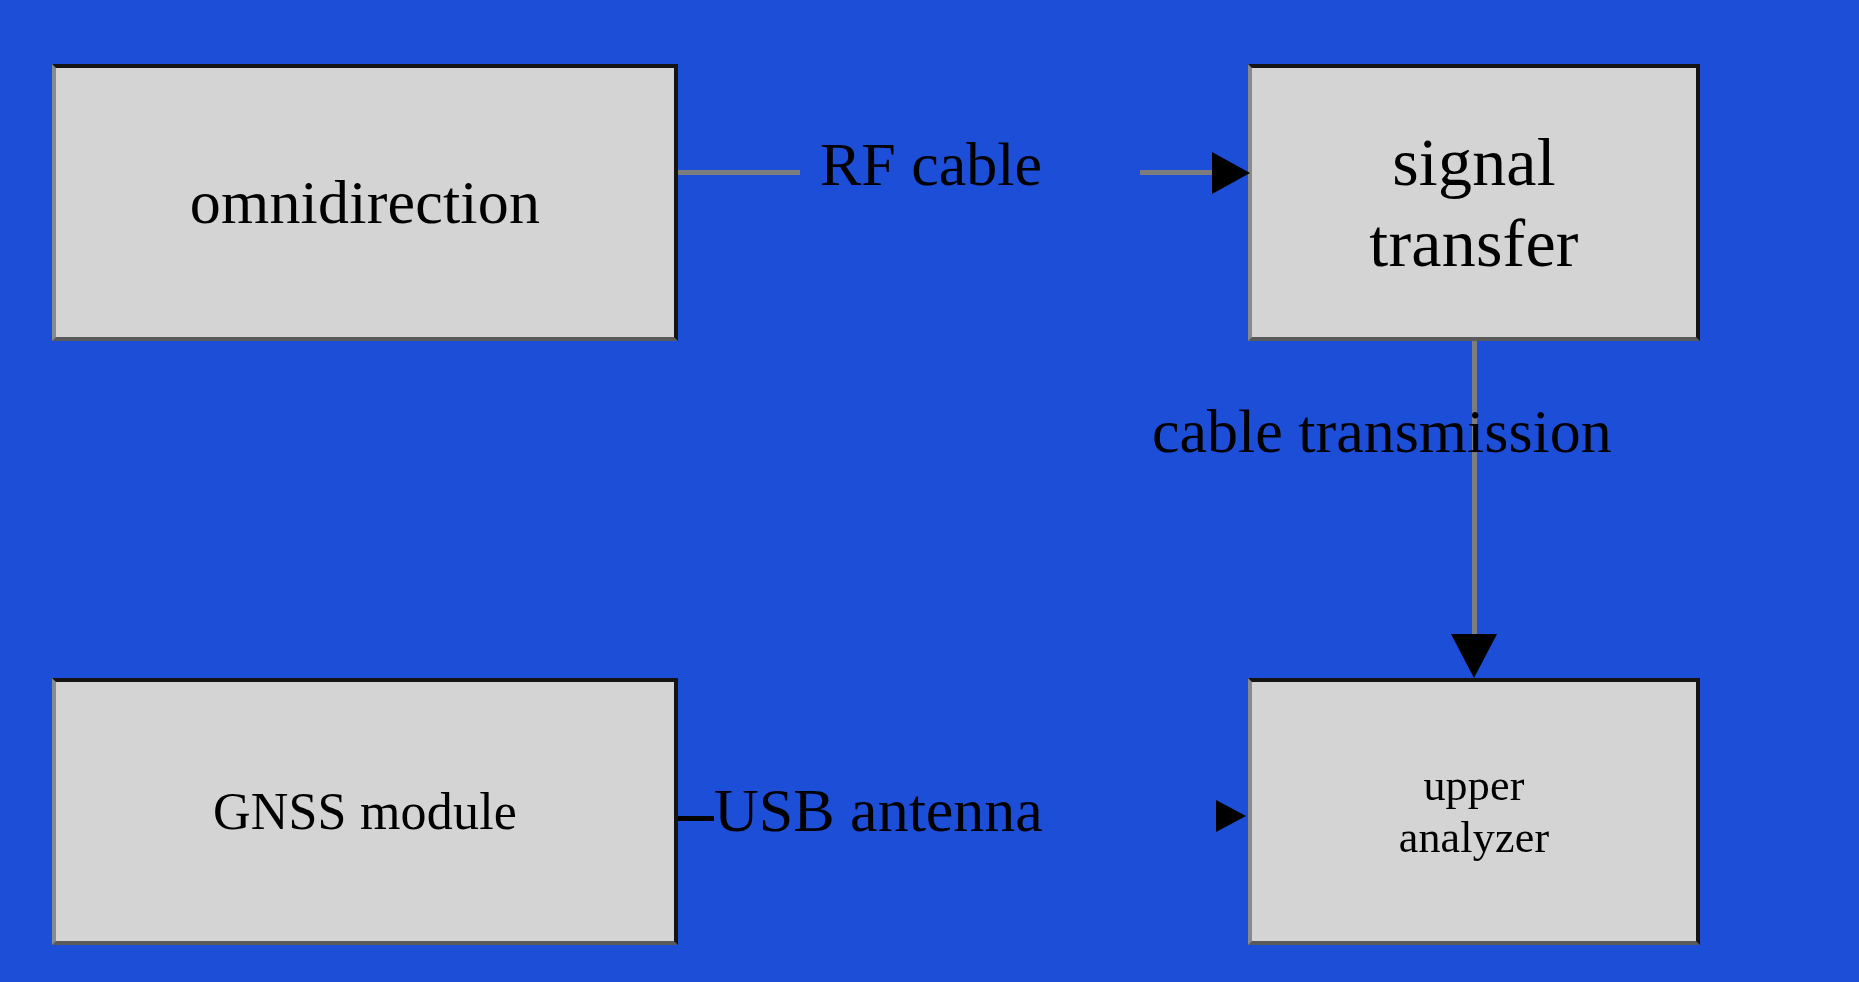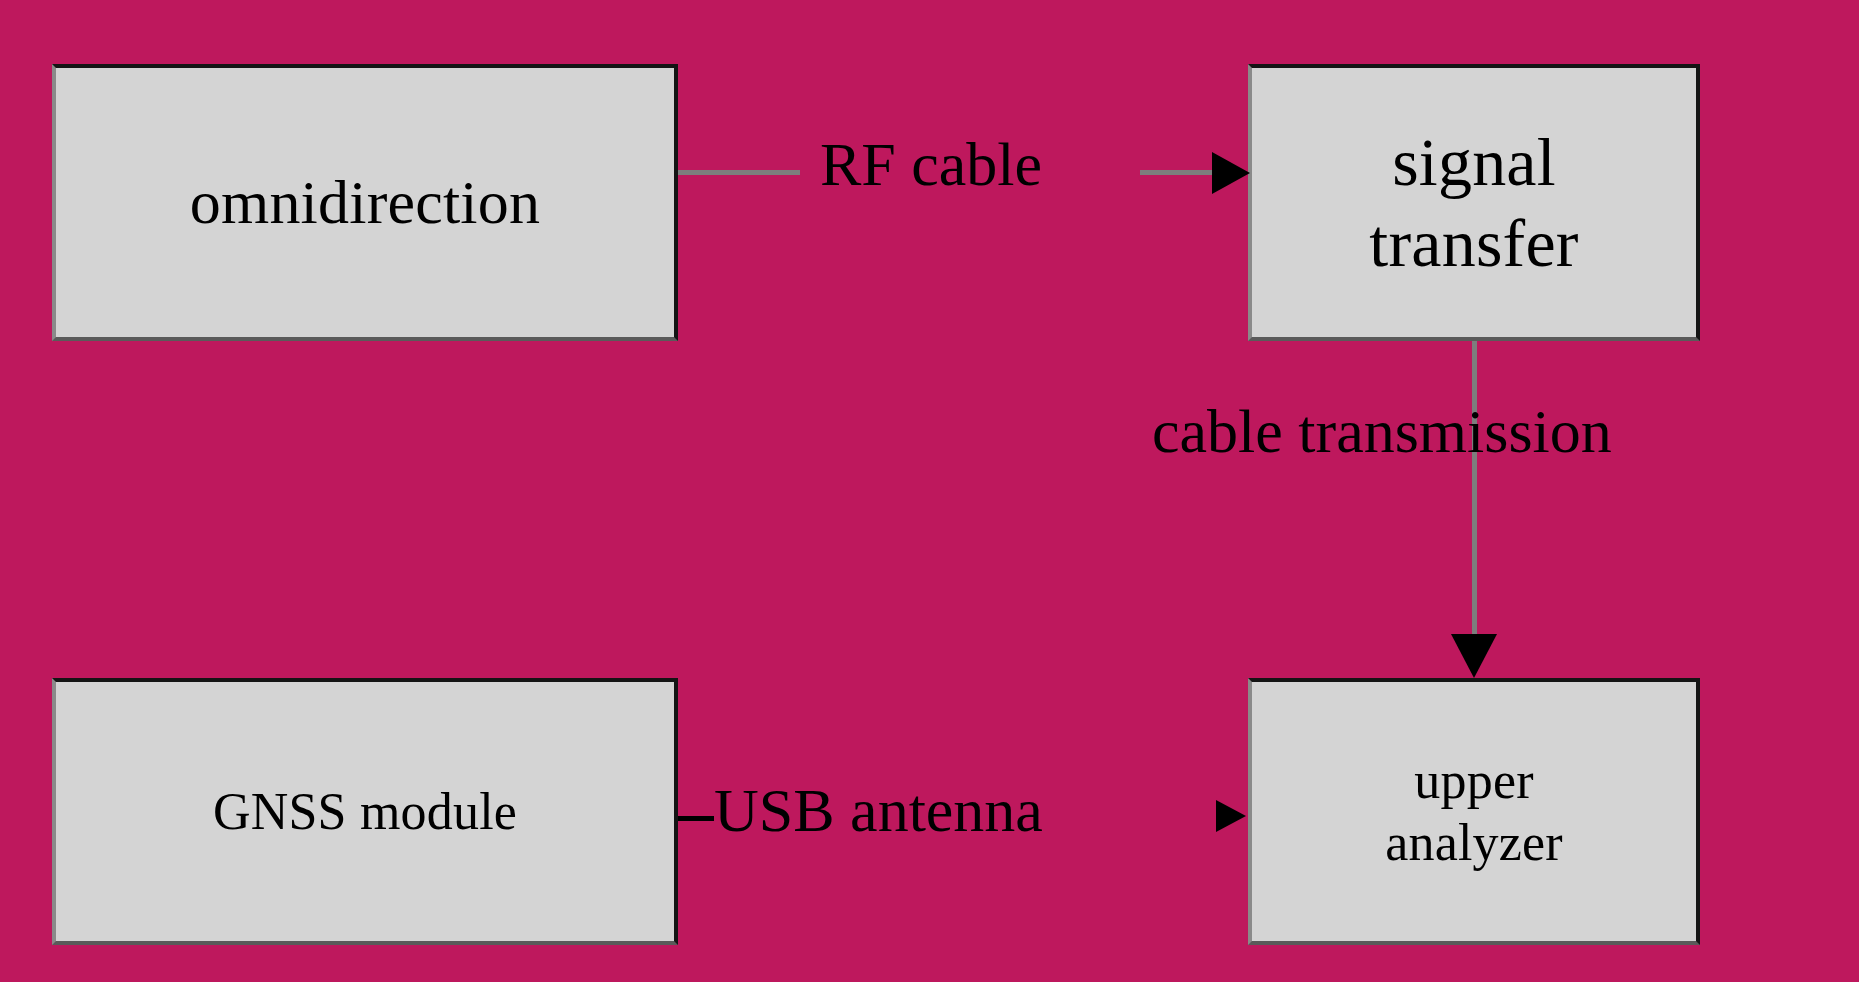--- a/index.html
+++ b/index.html
@@ -10,21 +10,21 @@
   body {
     width: 1859px;
     height: 982px;
     font-family: "Liberation Serif", "DejaVu Serif", serif;
     overflow: hidden;
   }
   #canvas {
     position: relative;
     width: 1859px;
     height: 982px;
-    background: #be185d;
+    background: #1d4ed8;
   }
   .node {
     position: absolute;
     background: #d4d4d4;
     border-top: 4px solid #141414;
     border-right: 4px solid #141414;
     border-left: 4px solid #8a8a8a;
     border-bottom: 4px solid #5a5a5a;
     box-sizing: border-box;
     display: flex;
@@ -46,21 +46,21 @@
   #node-analyzer {
     left: 1248px; top: 64px; width: 452px; height: 277px;
     font-size: 68px;
   }
   #node-gnss {
     left: 52px;  top: 678px; width: 626px; height: 267px;
     font-size: 52px;
   }
   #node-computer {
     left: 1248px; top: 678px; width: 452px; height: 267px;
-    font-size: 52px;
+    font-size: 44px;
   }
 
   
   .edge-line-h {
     position: absolute;
     height: 5px;
     background: #7d7d7d;
   }
   .edge-line-v {
     position: absolute;

